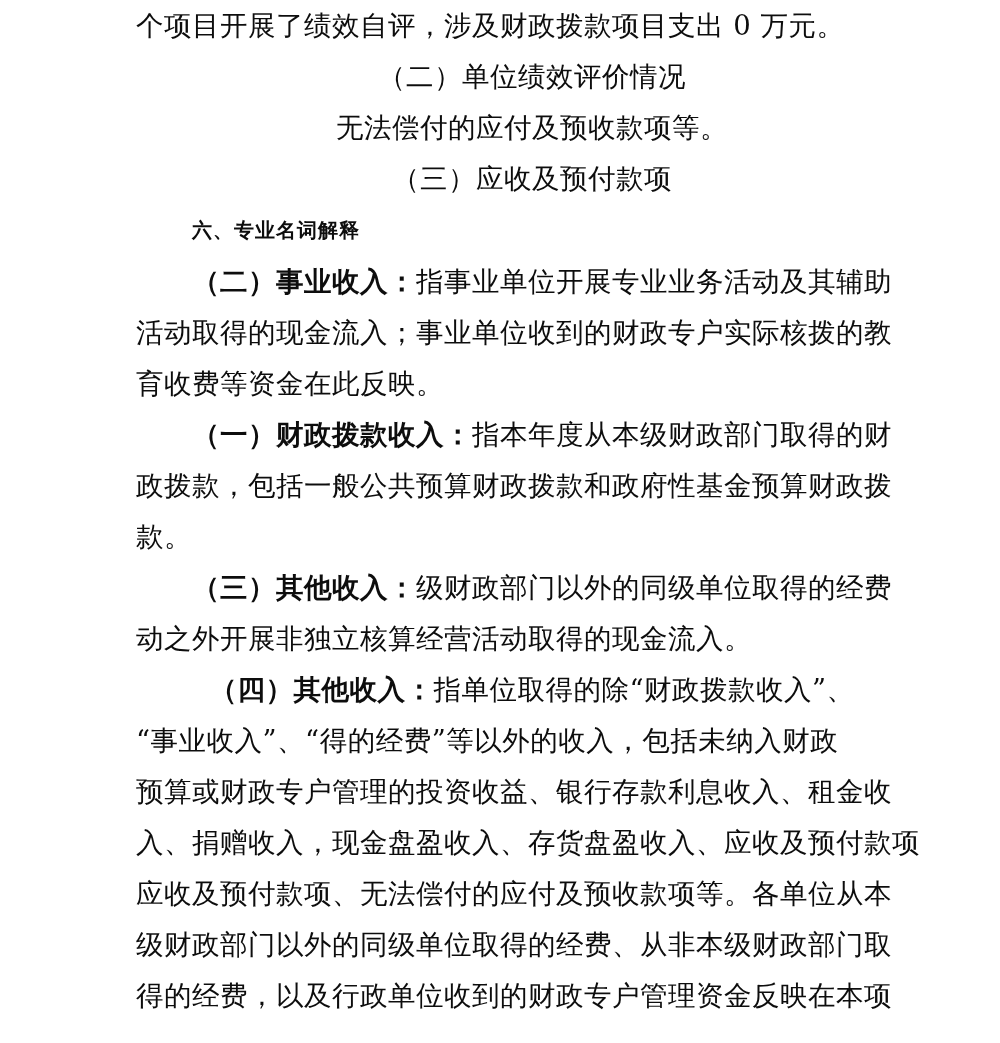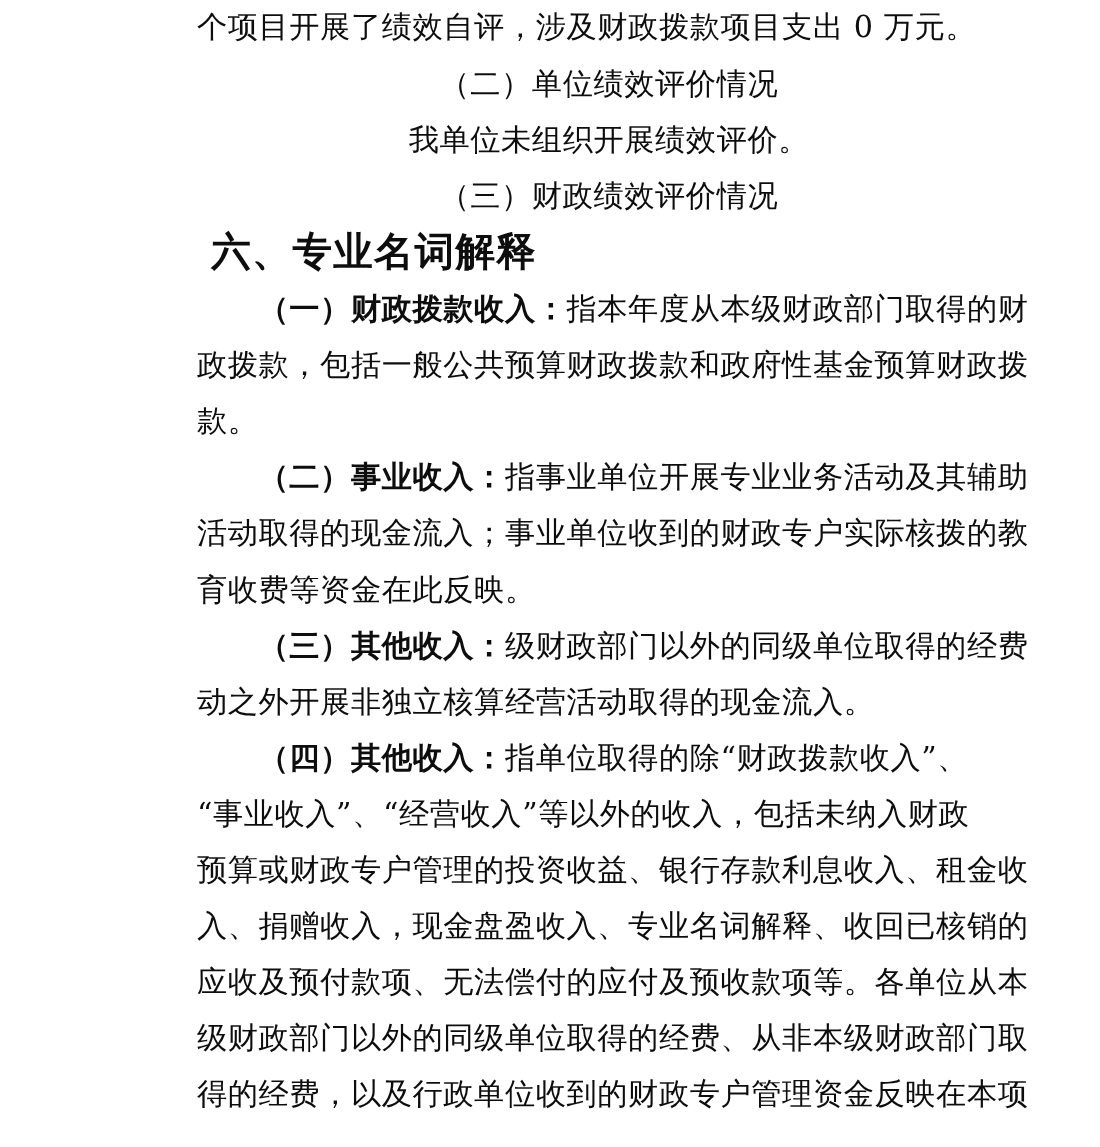--- a/index.html
+++ b/index.html
@@ -19,78 +19,77 @@
     height: 1043px;
     box-sizing: border-box;
     padding: 0 128px 0 136px;
     position: relative;
   }
   .line {
     font-size: 27.5px;
     line-height: 51px;
     letter-spacing: 0.5px;
     white-space: pre;
-    margin-left: 43px;
   }
   .para-first {
     text-indent: 0;
   }
   .indent2 {
     padding-left: 56px;
     text-align: center;
   }
   .heading {
     font-family: "DejaVu Sans", "Liberation Sans", sans-serif;
     font-weight: bold;
-    font-size: 36px;
+    font-size: 20px;
     line-height: 52px;
     padding-left: 56px;
     letter-spacing: 1px;
     white-space: pre;
   }
   .bold-run {
     font-family: "DejaVu Sans", "Liberation Sans", sans-serif;
     font-weight: bold;
   }
 </style>
 </head>
 <body>
 
 <div class="page">
 
   <div class="line para-first">个项目开展了绩效自评，涉及财政拨款项目支出 0 万元。</div>
 
   <div class="line indent2">（二）单位绩效评价情况</div>
-  <div class="line indent2">我单位未组织开展绩效评价。</div>
+  <div class="line indent2">无法偿付的应付及预收款项等。</div>
 
-  <div class="line indent2">（三）财政绩效评价情况</div>
+  <div class="line indent2">（三）应收及预付款项</div>
 
   <div class="heading">六、专业名词解释</div>
+
+  <div>
+    <div class="line indent2"><span class="bold-run">（二）事业收入：</span><span>指事业单位开展专业业务活动及其辅助</span></div>
+    <div class="line">活动取得的现金流入；事业单位收到的财政专户实际核拨的教</div>
+    <div class="line">育收费等资金在此反映。</div>
+  </div>
 
   <div>
     <div class="line indent2"><span class="bold-run">（一）财政拨款收入：</span><span>指本年度从本级财政部门取得的财</span></div>
     <div class="line">政拨款，包括一般公共预算财政拨款和政府性基金预算财政拨</div>
     <div class="line">款。</div>
-  </div>
-
-  <div>
-    <div class="line indent2"><span class="bold-run">（二）事业收入：</span><span>指事业单位开展专业业务活动及其辅助</span></div>
-    <div class="line">活动取得的现金流入；事业单位收到的财政专户实际核拨的教</div>
-    <div class="line">育收费等资金在此反映。</div>
   </div>
 
   <div>
     <div class="line indent2"><span class="bold-run">（三）其他收入：</span><span>级财政部门以外的同级单位取得的经费</span></div>
     <div class="line">动之外开展非独立核算经营活动取得的现金流入。</div>
   </div>
 
   <div>
     <div class="line indent2"><span class="bold-run">（四）其他收入：</span><span>指单位取得的除“财政拨款收入”、</span></div>
-    <div class="line">“事业收入”、“经营收入”等以外的收入，包括未纳入财政</div>
+    <div class="line">“事业收入”、“得的经费”等以外的收入，包括未纳入财政</div>
     <div class="line">预算或财政专户管理的投资收益、银行存款利息收入、租金收</div>
-    <div class="line">入、捐赠收入，现金盘盈收入、专业名词解释、收回已核销的</div>
+    <div class="line">入、捐赠收入，现金盘盈收入、存货盘盈收入、应收及预付款项</div>
     <div class="line">应收及预付款项、无法偿付的应付及预收款项等。各单位从本</div>
     <div class="line">级财政部门以外的同级单位取得的经费、从非本级财政部门取</div>
     <div class="line">得的经费，以及行政单位收到的财政专户管理资金反映在本项</div>
     <div class="line"></div>
   </div>
 
 </div>
 
 </body></html>

